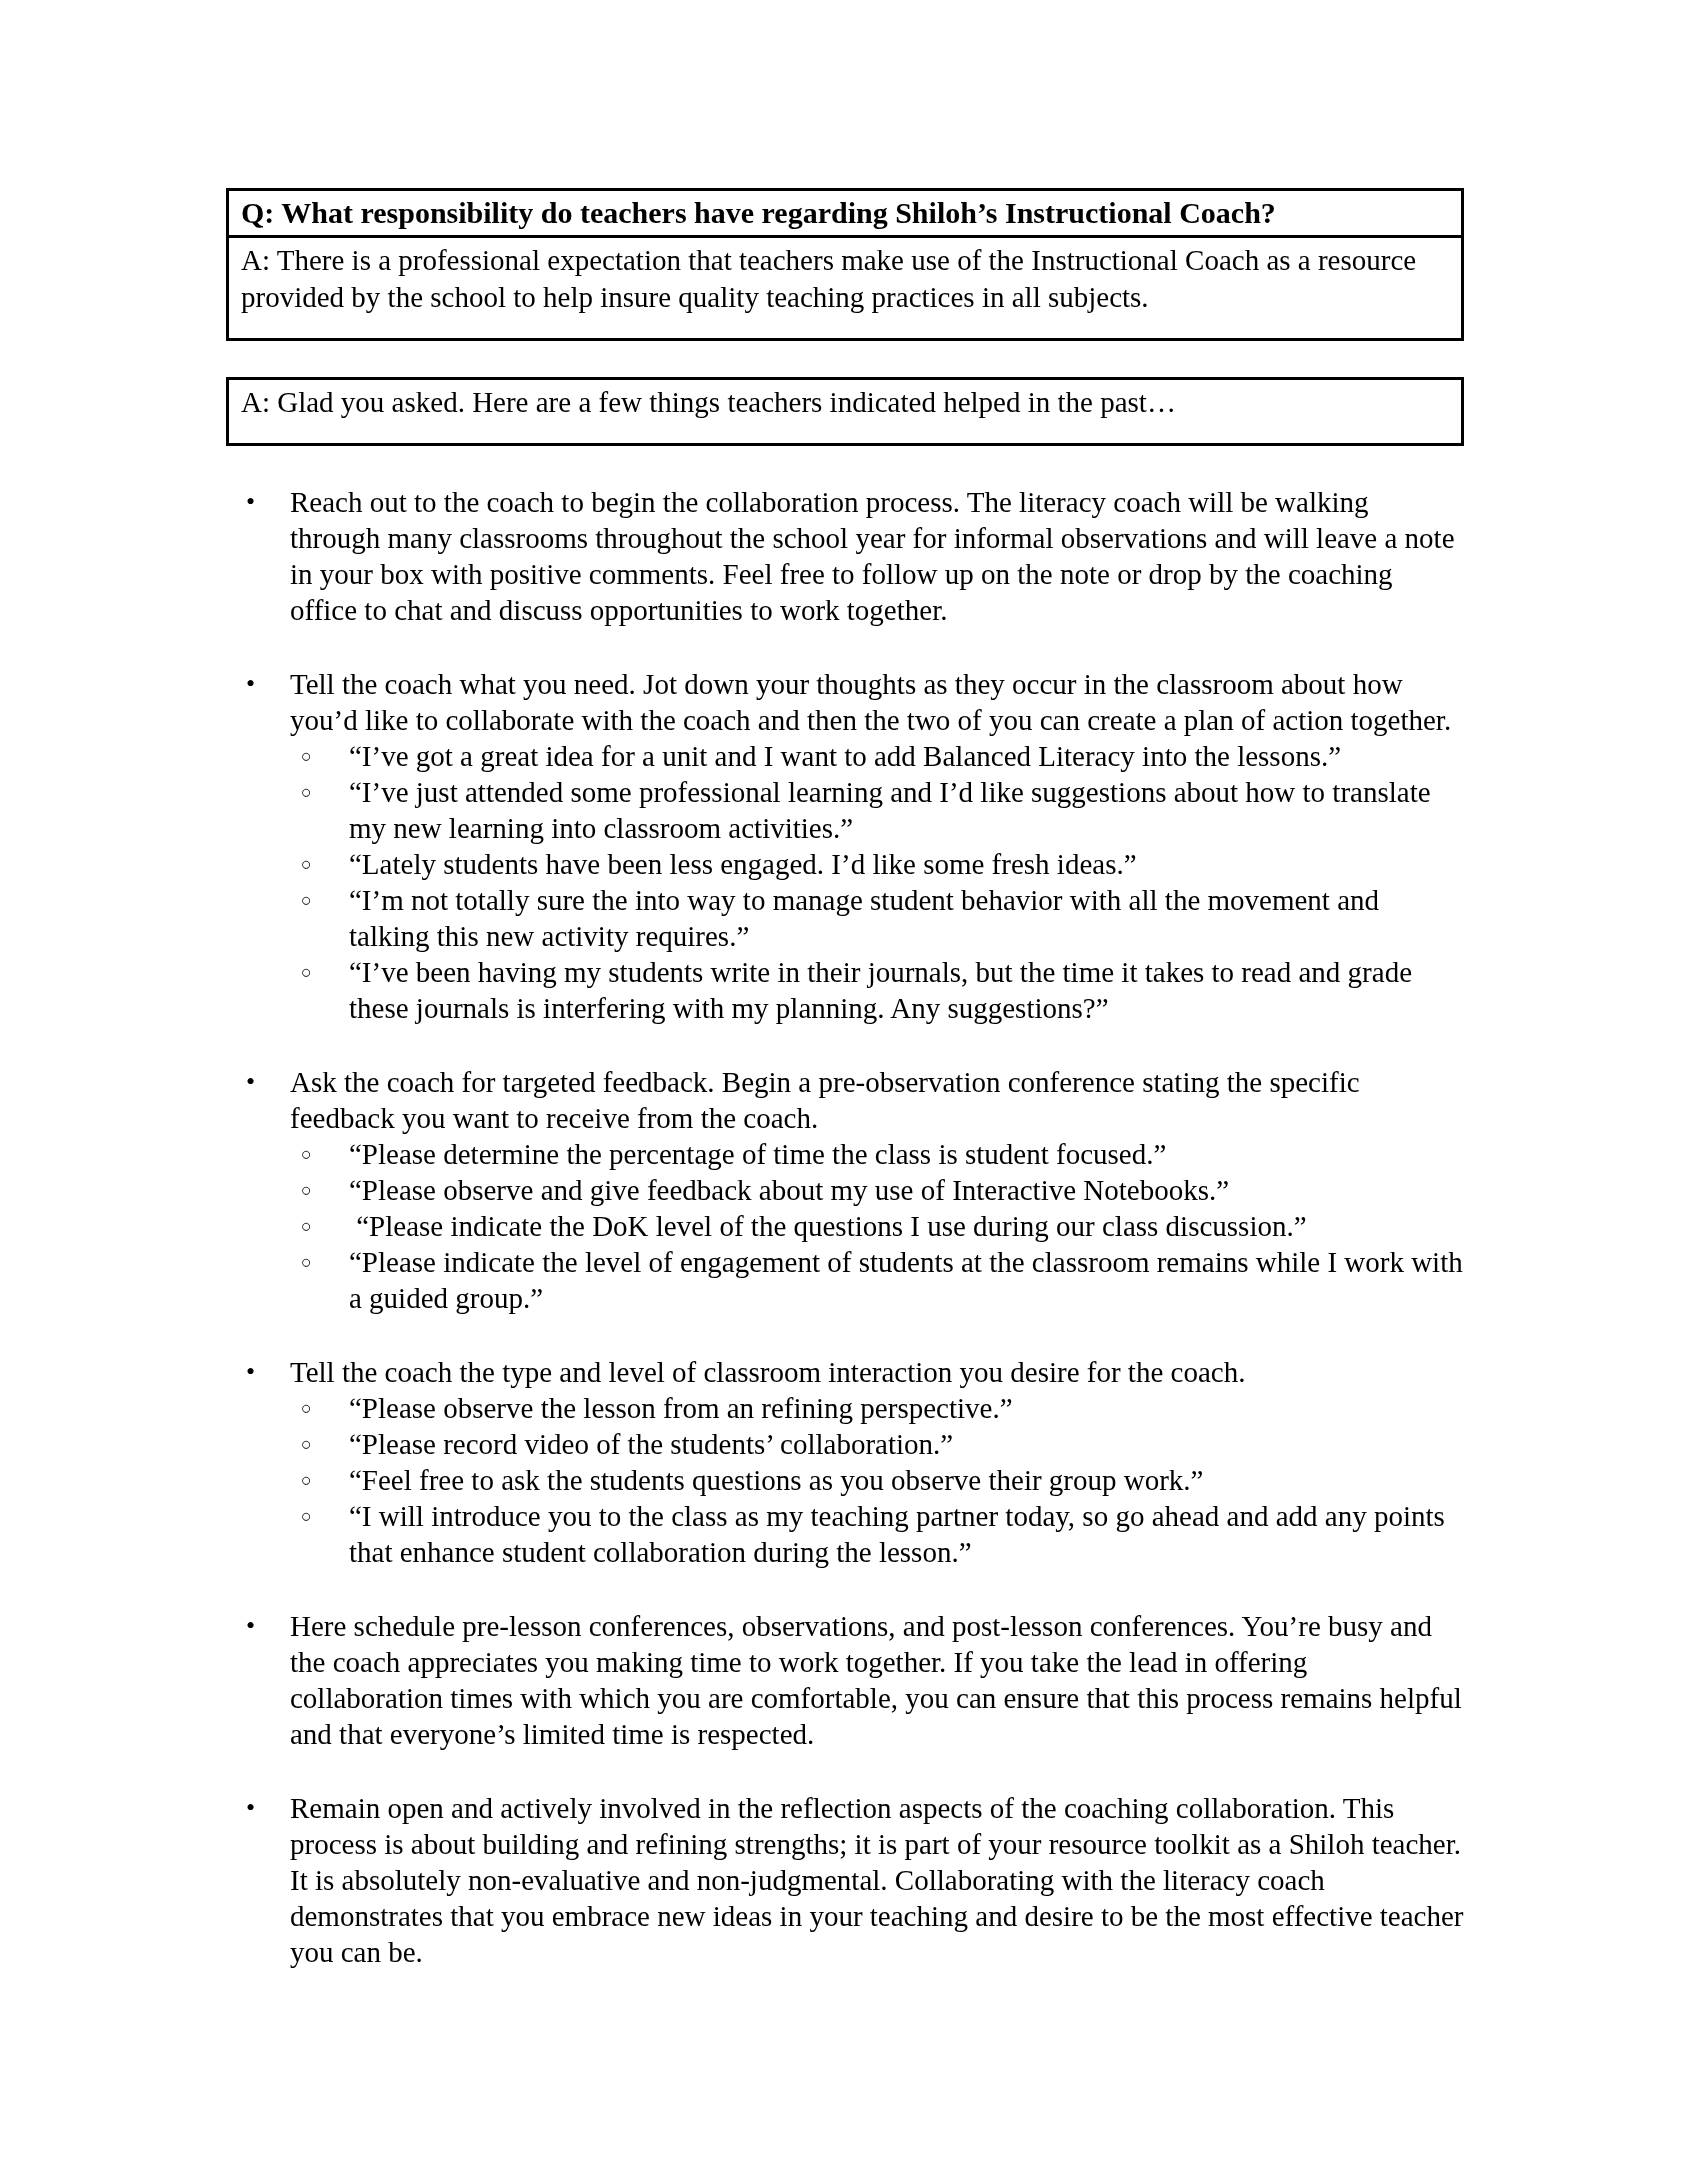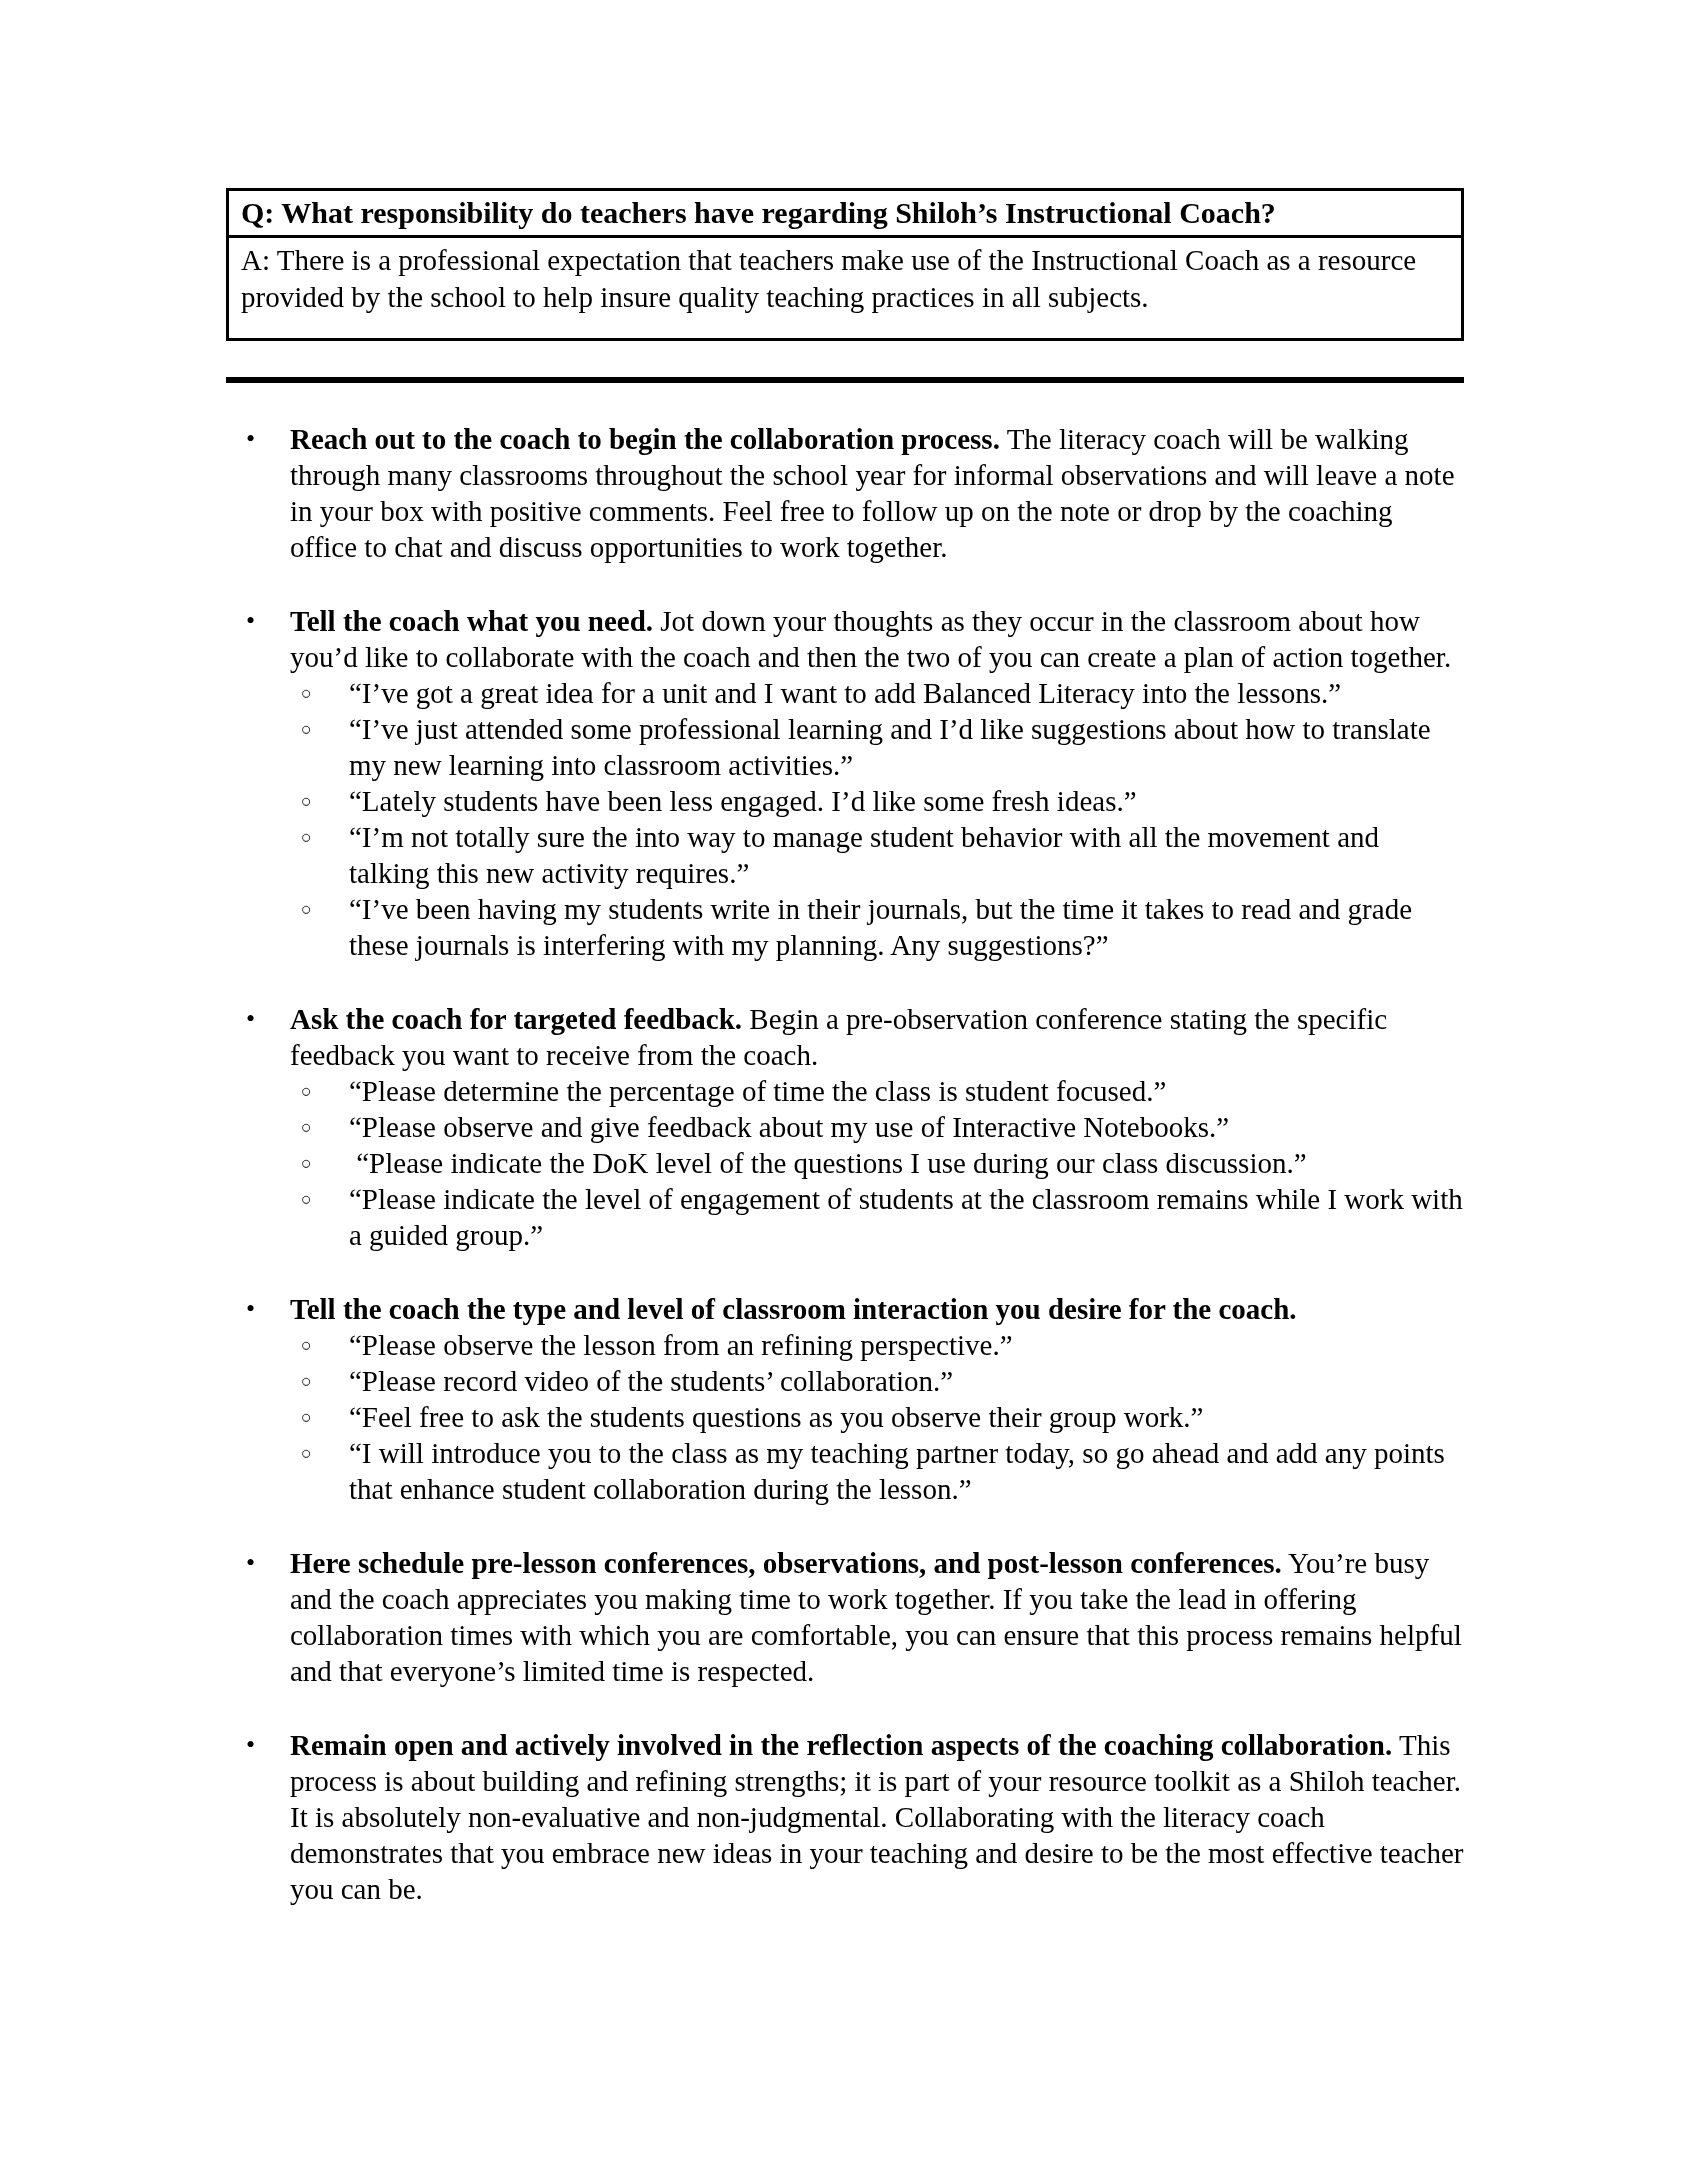--- a/index.html
+++ b/index.html
@@ -53,34 +53,35 @@
     line-height: 36px;
     text-align: left;
   }
   .mk1 { width: 44px; font-size: 26px; }
   .mk2 { width: 48px; font-size: 18px; }
   .txt {
     margin: 0;
     flex: 1 1 auto;
     white-space: pre-wrap;
   }
-  .txt b { font-weight: bold; }
+  .txt b { font-weight: normal; }
 </style>
 </head>
 <body>
 
 <div class="page">
   <div class="content">
 
     <section class="qa">
       <div class="qa-q">Q: What responsibility do teachers have regarding Shiloh’s Instructional Coach?</div>
       <div class="qa-a">A: There is a professional expectation that teachers make use of the Instructional Coach as a resource provided by the school to help insure quality teaching practices in all subjects.</div>
     </section>
 
     <section class="qa">
+      <div class="qa-a">A: Glad you asked. Here are a few things teachers indicated helped in the past…</div>
     </section>
 
     <div class="group">
       <div class="li l1">
         <span class="mk mk1">•</span>
         <p class="txt"><b>Reach out to the coach to begin the collaboration process.</b><span> The literacy coach will be walking through many classrooms throughout the school year for informal observations and will leave a note in your box with positive comments. Feel free to follow up on the note or drop by the coaching office to chat and discuss opportunities to work together.</span></p>
       </div>
     </div>
 
     <div class="group">

